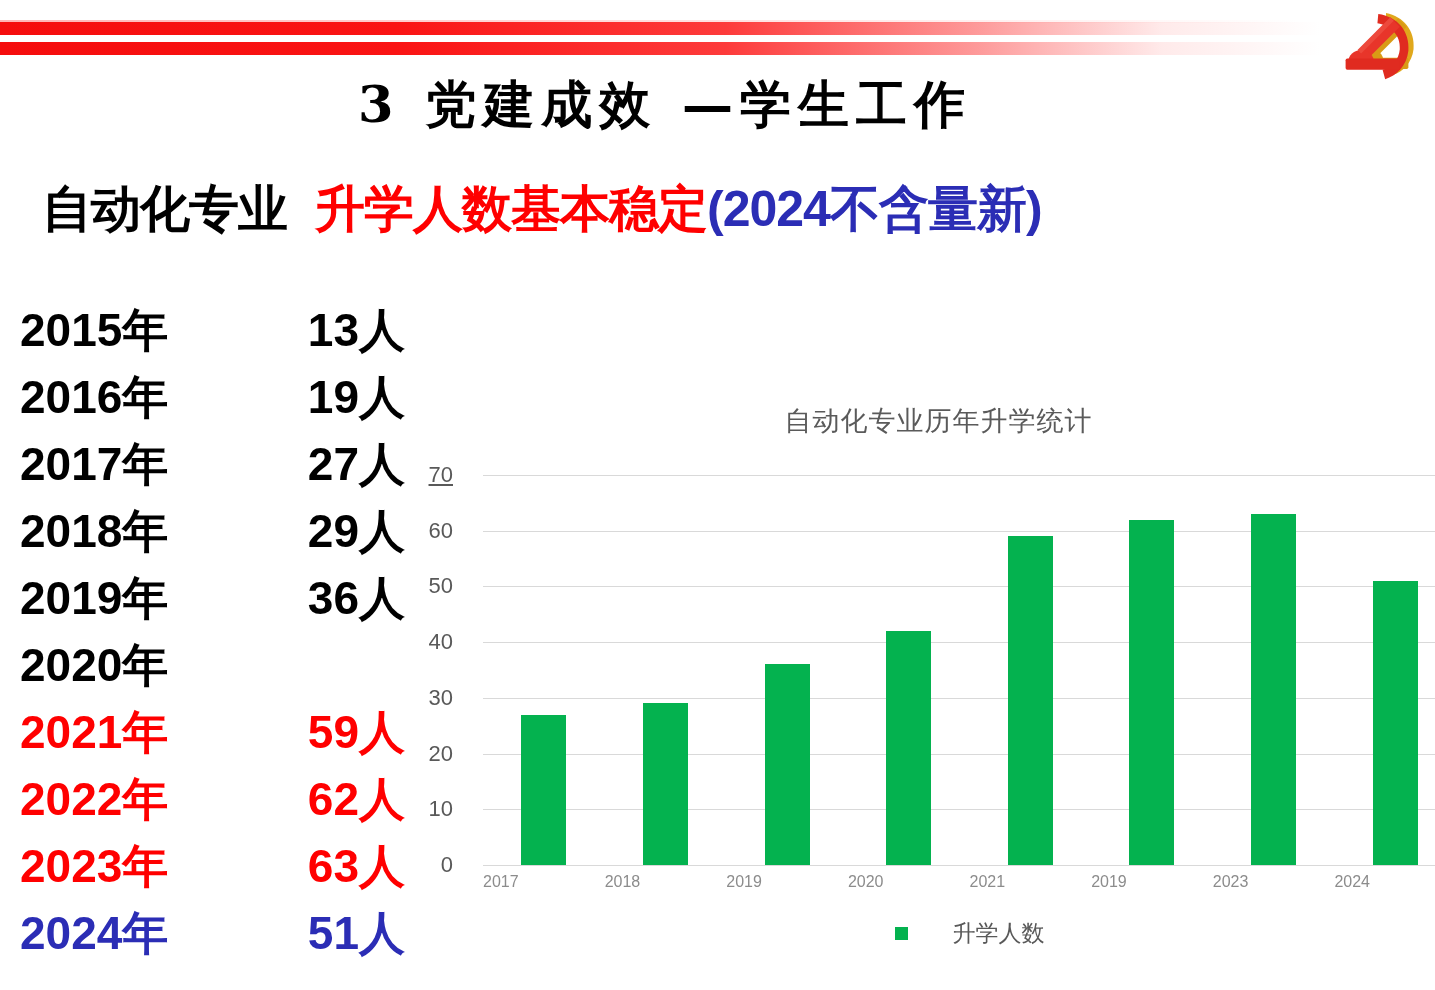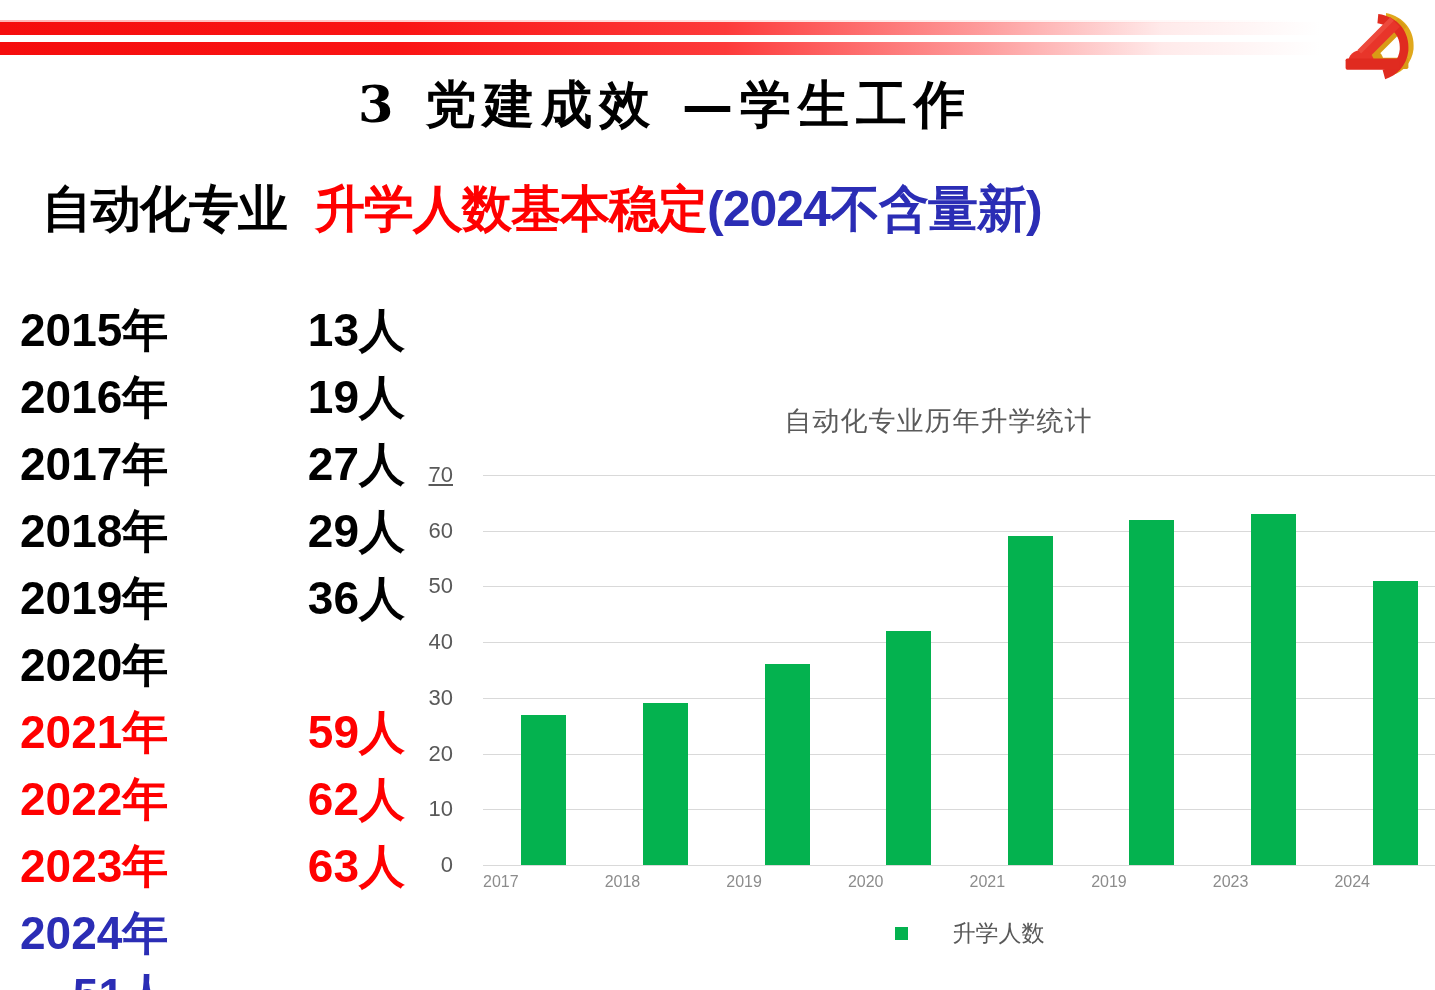--- a/index.html
+++ b/index.html
@@ -106,21 +106,21 @@
     align-items: baseline;
     height: 67px;
     font-size: 46px;
     font-weight: 700;
     white-space: nowrap;
   }
   .data-row .year  { width: 230px; text-align: left; padding-left: 10px; }
   .data-row .count { width: 160px; text-align: right; }
   .c-black { color: #000000; }
   .c-red   { color: #FF0000; }
-  .c-blue  { color: #2B2DB5; flex-direction: column; }
+  .c-blue  { color: #2B2DB5; }
 
   
   #chart {
     position: absolute;
     left: 395px;
     top: 403px;
     width: 1035px;
     height: 560px;
     margin-left: 26px;
   }

